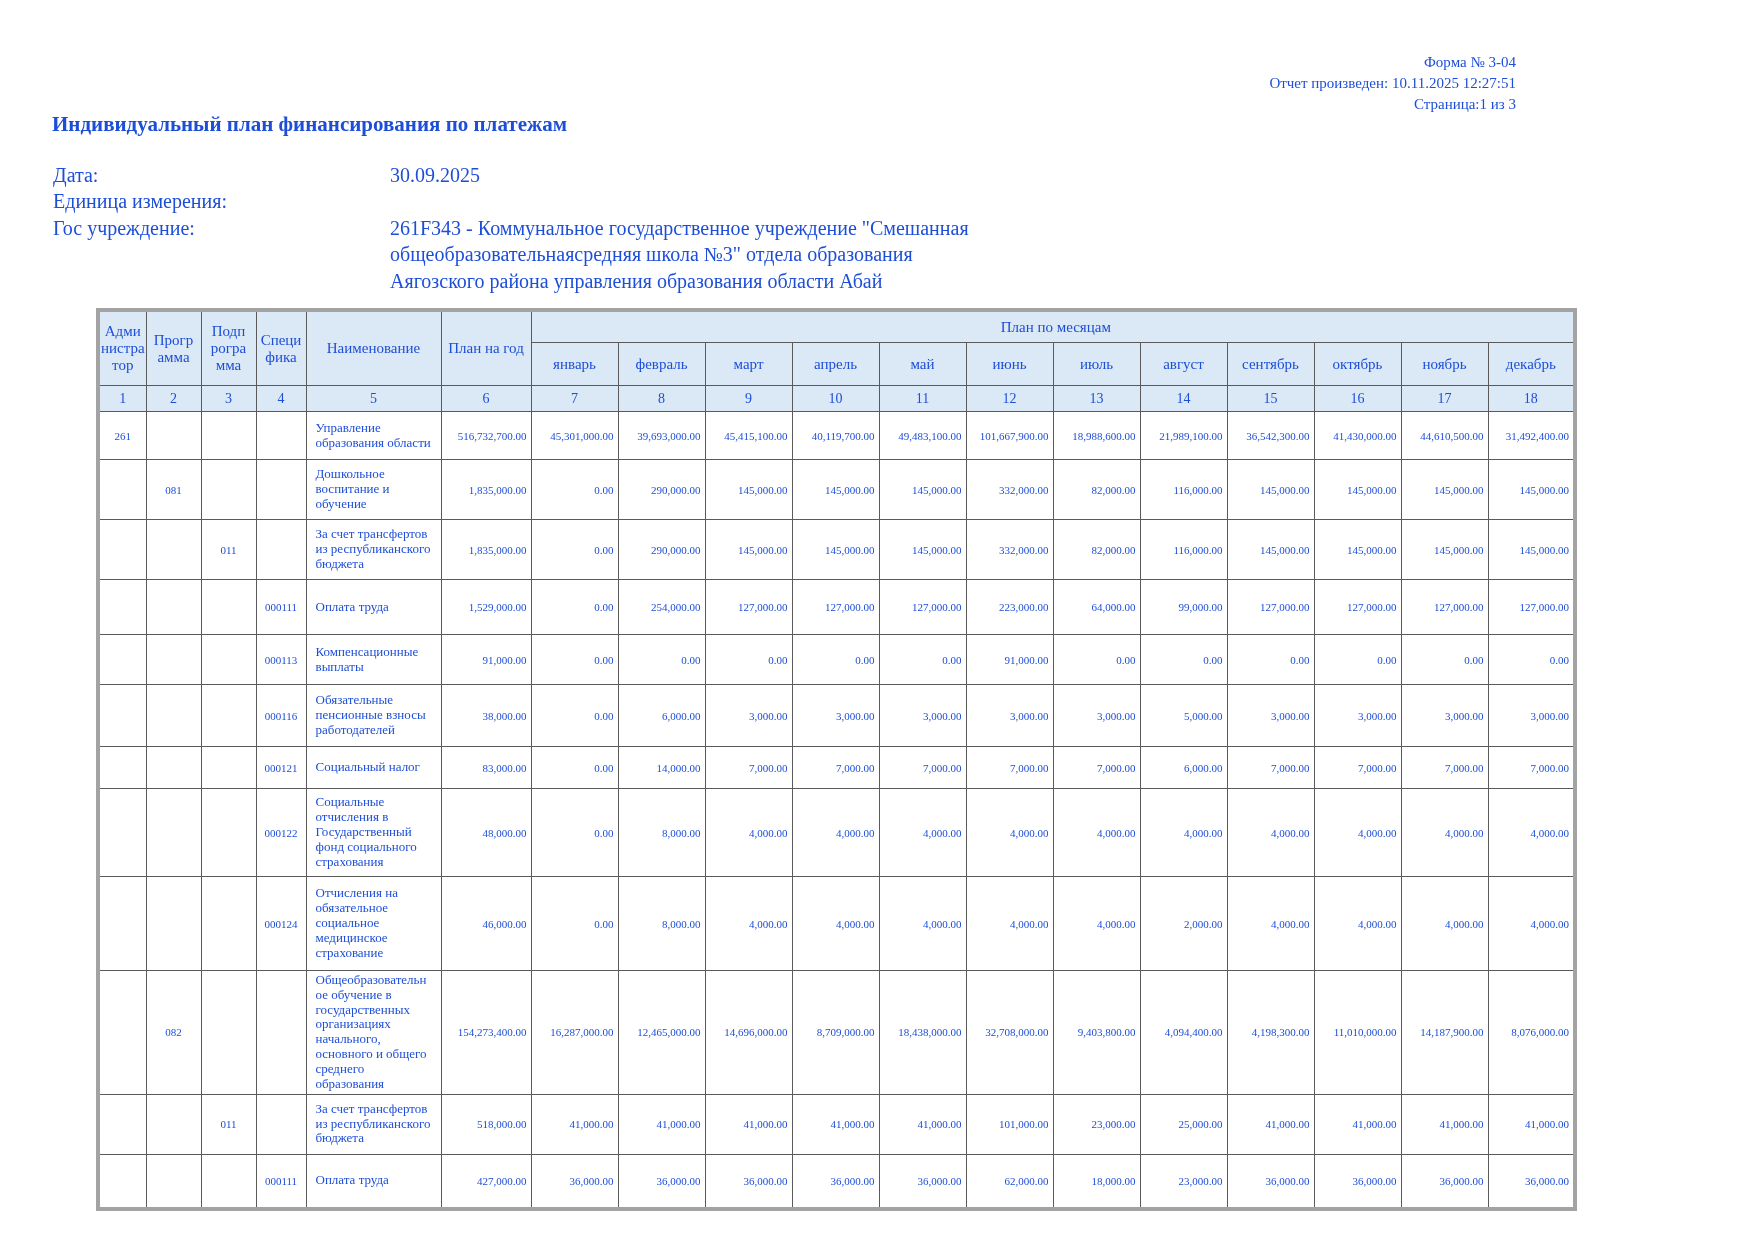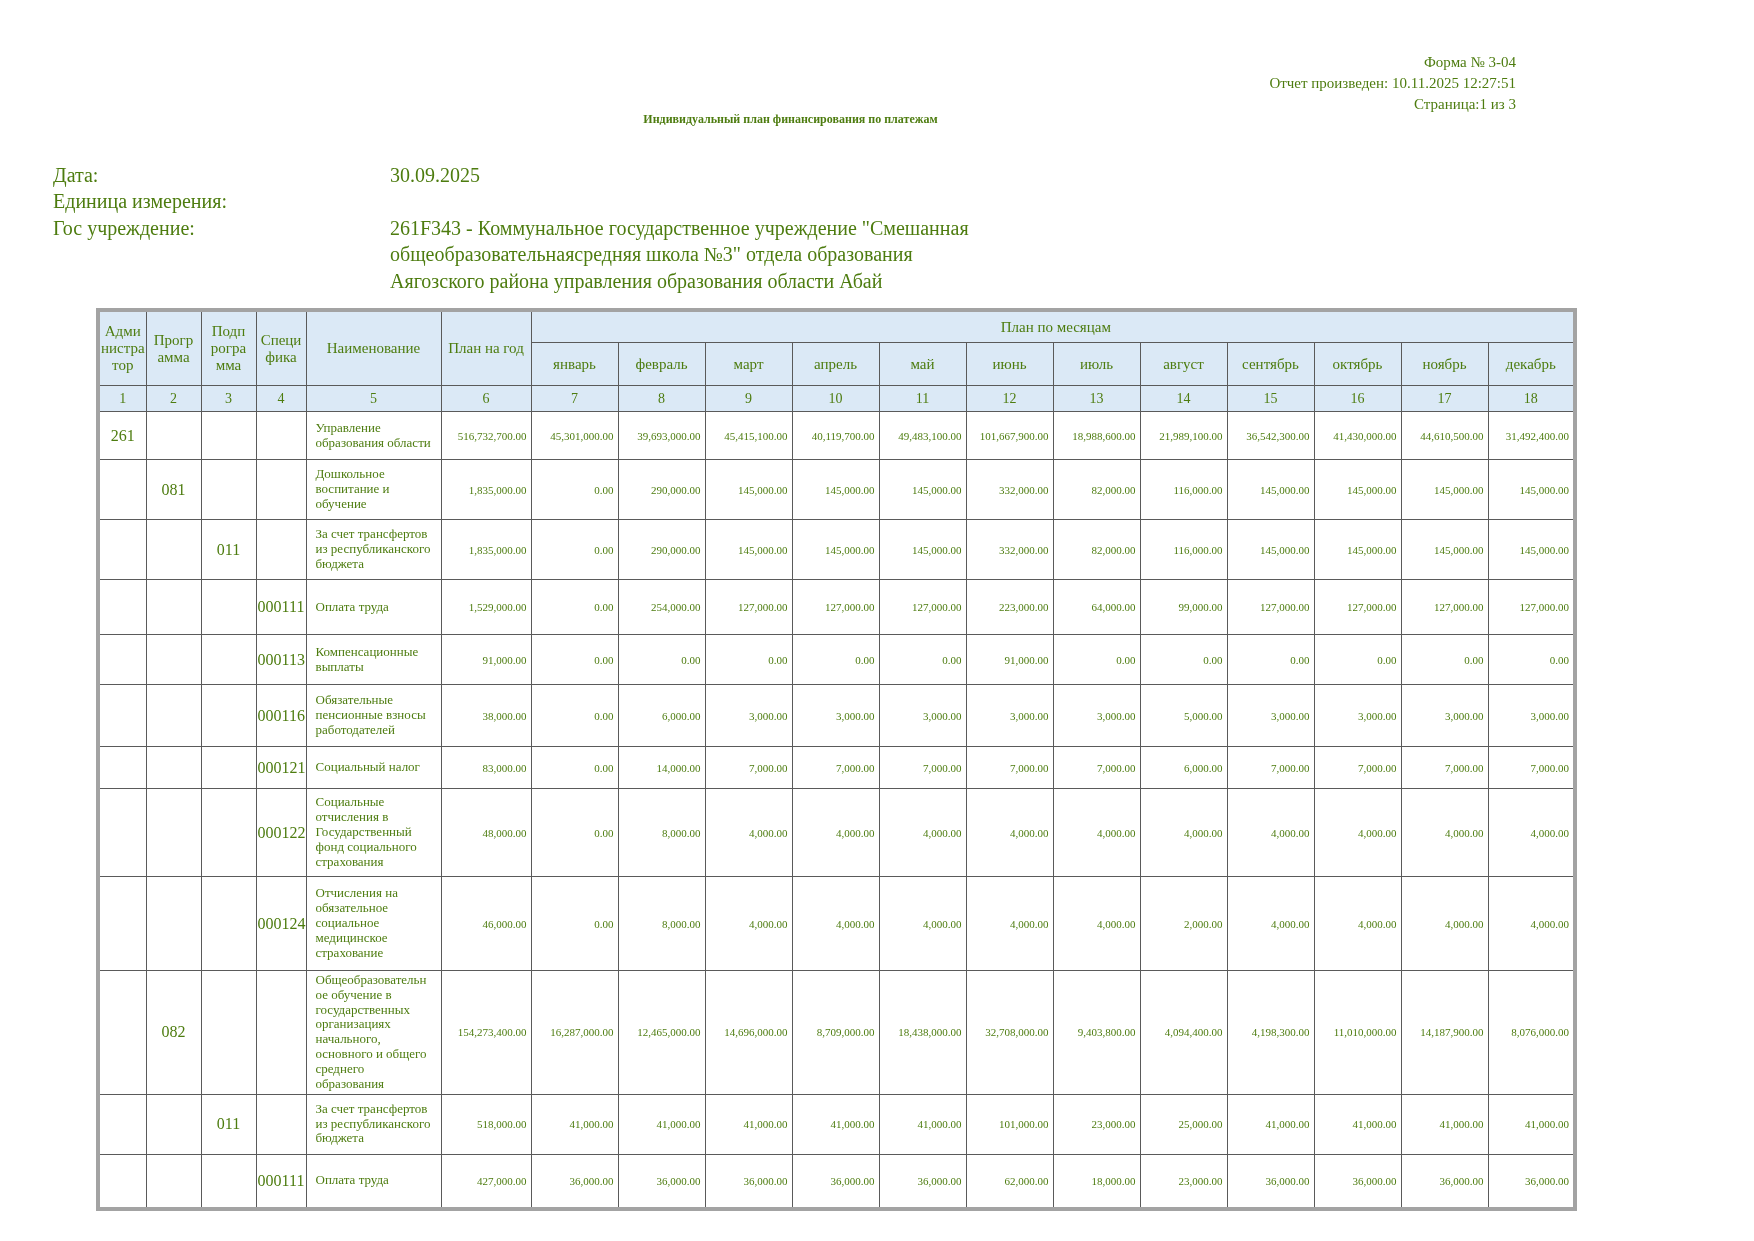--- a/index.html
+++ b/index.html
@@ -1,46 +1,46 @@
 <!DOCTYPE html>
 <html><head>
 <meta charset="utf-8">
 <style>
   html,body { margin:0; padding:0; background:#888; }
   .page {
     width:1754px; height:1241px; background:#ffffff; position:relative;
-    font-family:"Liberation Serif","DejaVu Serif",serif; color:#4d7c0f;
+    font-family:"Liberation Serif","DejaVu Serif",serif; color:#1d4ed8;
     overflow:hidden; margin:0 auto;
   }
   .top-info {
     position:absolute; top:52px; right:238px; text-align:right;
     font-size:15px; line-height:1.4;
   }
   .doc-title {
     position:absolute; top:112px; left:52px; width:1477px;
-    text-align:center; font-weight:bold; font-size:12px;
+    text-align:left; font-weight:bold; font-size:21px;
   }
   .meta { position:absolute; top:162px; left:53px; font-size:20px; line-height:1.32; }
   .meta-row { display:flex; }
   .meta-label { width:337px; flex:0 0 337px; }
   .meta-value { width:600px; }
   .fin-table {
     position:absolute; top:308px; left:52px;
     border-collapse:collapse; table-layout:fixed; width:1477px;
     border:4px solid #a3a3a3;
     margin-left:44px;
   }
   .fin-table th, .fin-table td { border:1px solid #5a5a5a; overflow:hidden; }
   thead th, thead td { background:#dbe9f6; font-weight:normal; text-align:center; vertical-align:middle; }
   th.col-title { font-size:15px; white-space:pre-line; line-height:1.12; padding:2px 1px; }
   th.months-band { font-size:15px; height:28px;padding-left:8px; }
   th.month { font-size:15px; height:40px; }
   tr.numbers-row td { font-size:14px; height:23px; background:#dbe9f6; }
   tbody td { background:#fff; vertical-align:middle; border-top-width:2px; border-top-color:#454545; }
-  td.code { text-align:center; font-size:16px; }
+  td.code { text-align:center; font-size:11px; }
   td.name { text-align:left; font-size:13px; line-height:1.14; padding:2px 9px; word-wrap:break-word; }
   td.num  { text-align:right; font-size:11px; padding:2px 4px 2px 1px; white-space:nowrap; }
   tbody tr:nth-child(1){height:48px} tbody tr:nth-child(2){height:60px}
   tbody tr:nth-child(3){height:60px} tbody tr:nth-child(4){height:55px}
   tbody tr:nth-child(5){height:50px} tbody tr:nth-child(6){height:62px}
   tbody tr:nth-child(7){height:42px} tbody tr:nth-child(8){height:88px}
   tbody tr:nth-child(9){height:94px} tbody tr:nth-child(10){height:122px}
   tbody tr:nth-child(11){height:60px} tbody tr:nth-child(12){height:55px}
 </style>
 </head>

